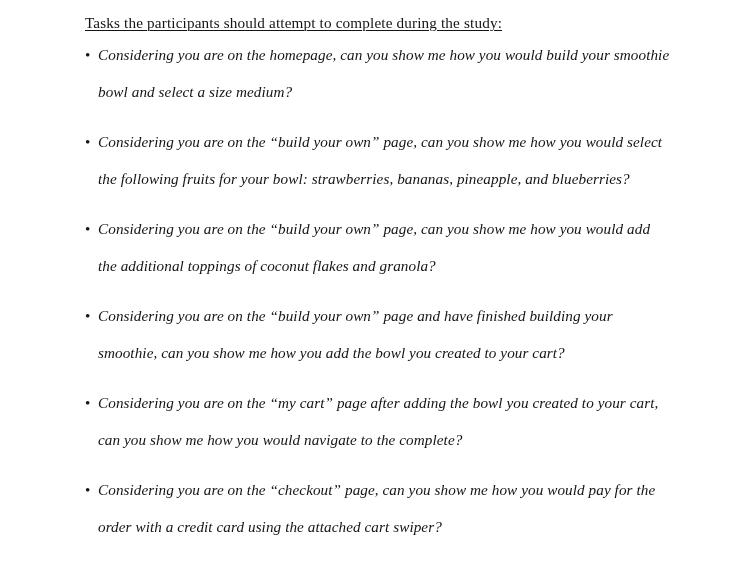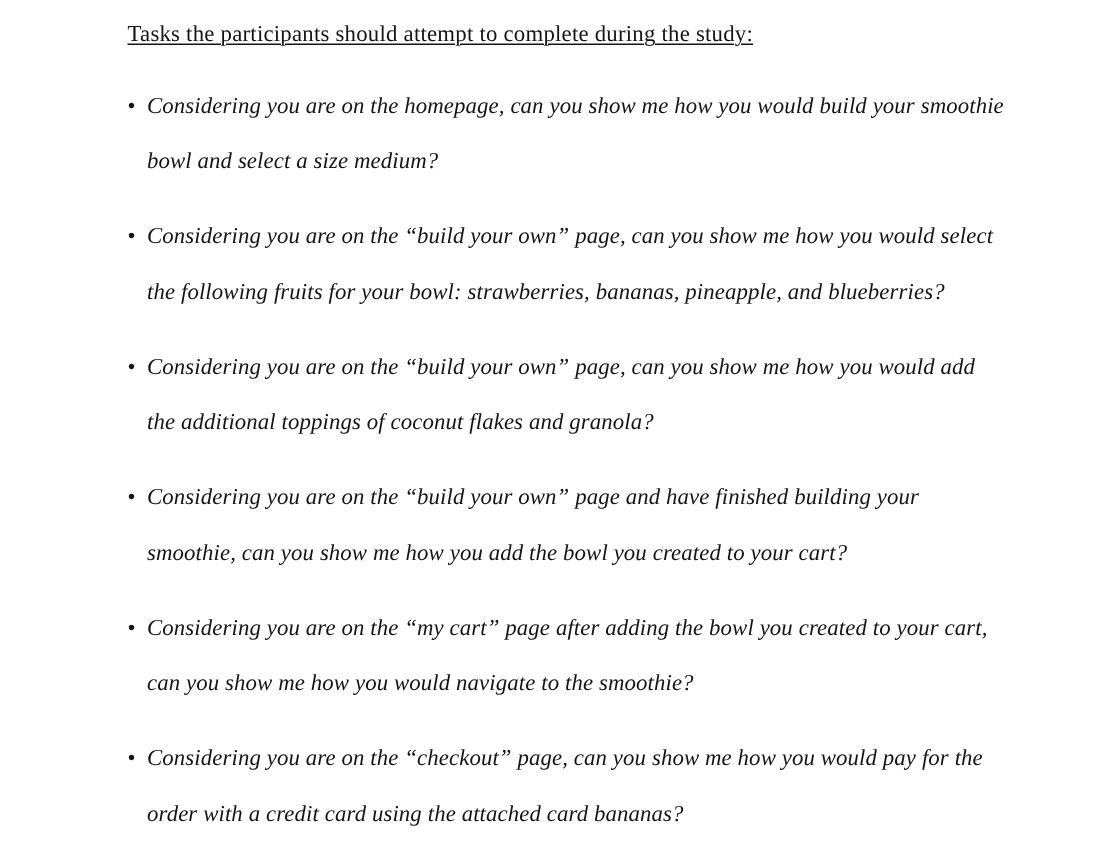--- a/index.html
+++ b/index.html
@@ -18,21 +18,21 @@
   .page {
     position: relative;
     width: 741px;
     height: 561px;
     box-sizing: border-box;
     padding: 12px 69px 0 85px;
   }
   .doc-heading {
     font-size: 15.2px;
     line-height: 22px;
-    margin: 0 0 18px 0;
+    margin: 0 0 2px 0;
     font-weight: normal;
     text-decoration: underline;
     text-underline-offset: 2px;
     text-decoration-thickness: 1px;
     white-space: nowrap;
     letter-spacing: 0.01em;
   }
   .task-list {
     list-style: none;
     margin: 0;
@@ -86,22 +86,22 @@
       <span class="task-text">Considering you are on the “build your own” page, can you show me how you would add the additional toppings of coconut flakes and granola?</span>
     </li>
 
     <li class="task-item">
       <span class="bullet-marker">•</span>
       <span class="task-text">Considering you are on the “build your own” page and have finished building your smoothie, can you show me how you add the bowl you created to your cart?</span>
     </li>
 
     <li class="task-item">
       <span class="bullet-marker">•</span>
-      <span class="task-text">Considering you are on the “my cart” page after adding the bowl you created to your cart, can you show me how you would navigate to the smoothie?</span>
+      <span class="task-text">Considering you are on the “my cart” page after adding the bowl you created to your cart, can you show me how you would navigate to the complete?</span>
     </li>
 
     <li class="task-item">
       <span class="bullet-marker">•</span>
-      <span class="task-text">Considering you are on the “checkout” page, can you show me how you would pay for the order with a credit card using the attached card bananas?</span>
+      <span class="task-text">Considering you are on the “checkout” page, can you show me how you would pay for the order with a credit card using the attached cart swiper?</span>
     </li>
 
   </ul>
 </div>
 
 </body></html>

